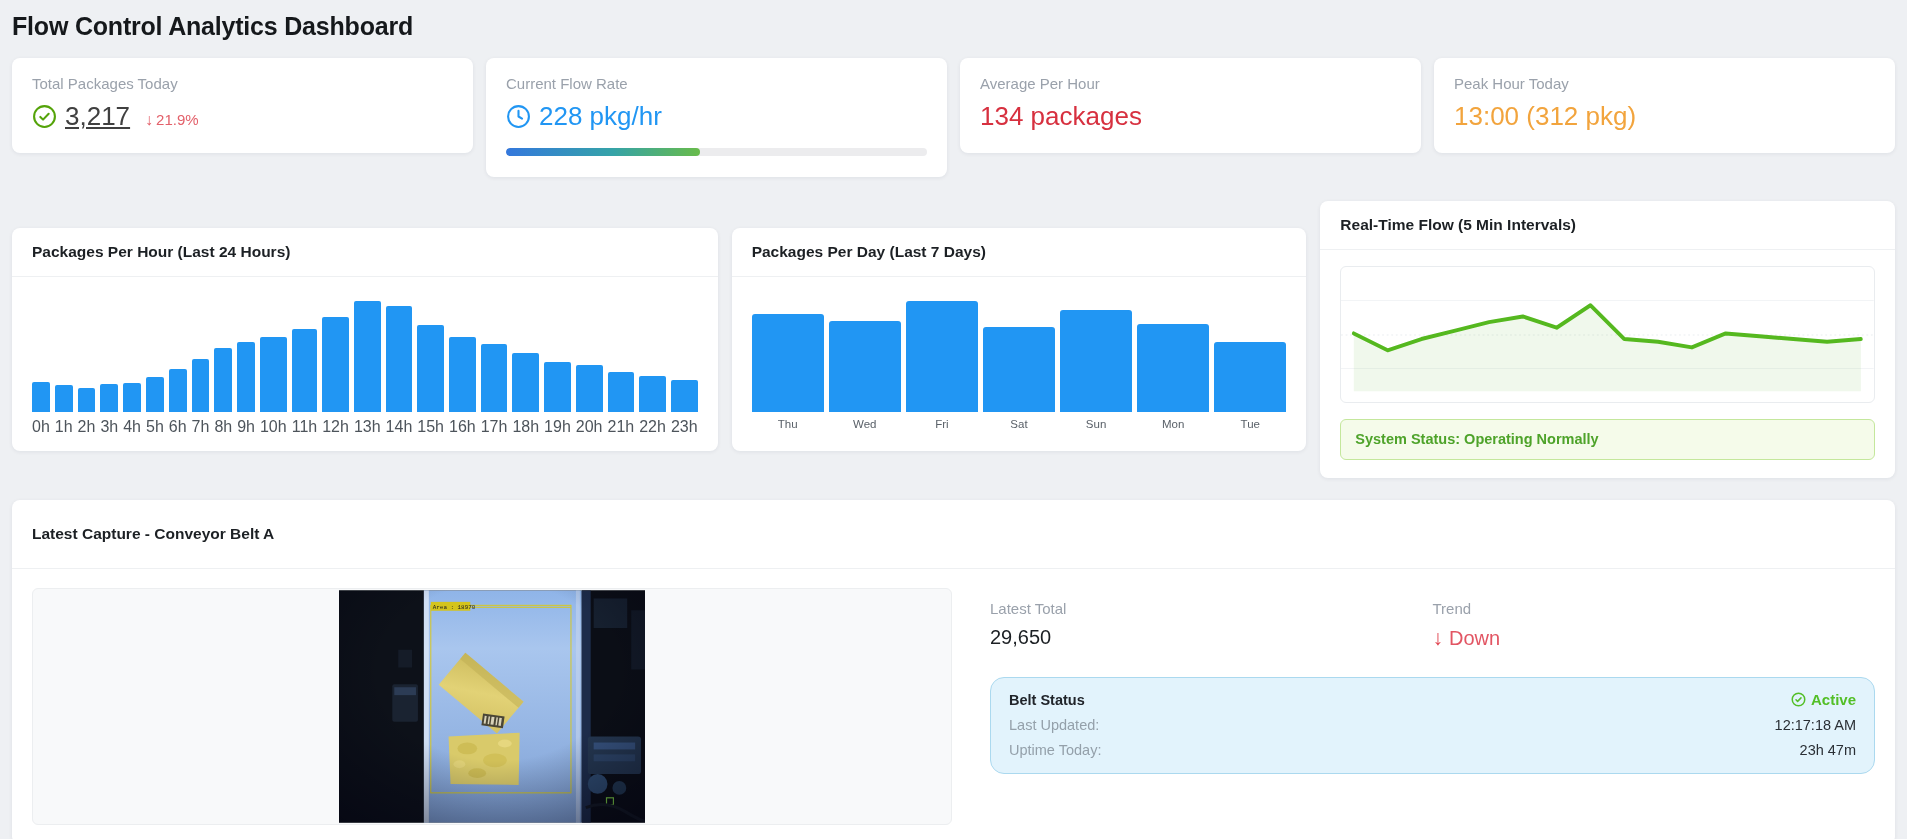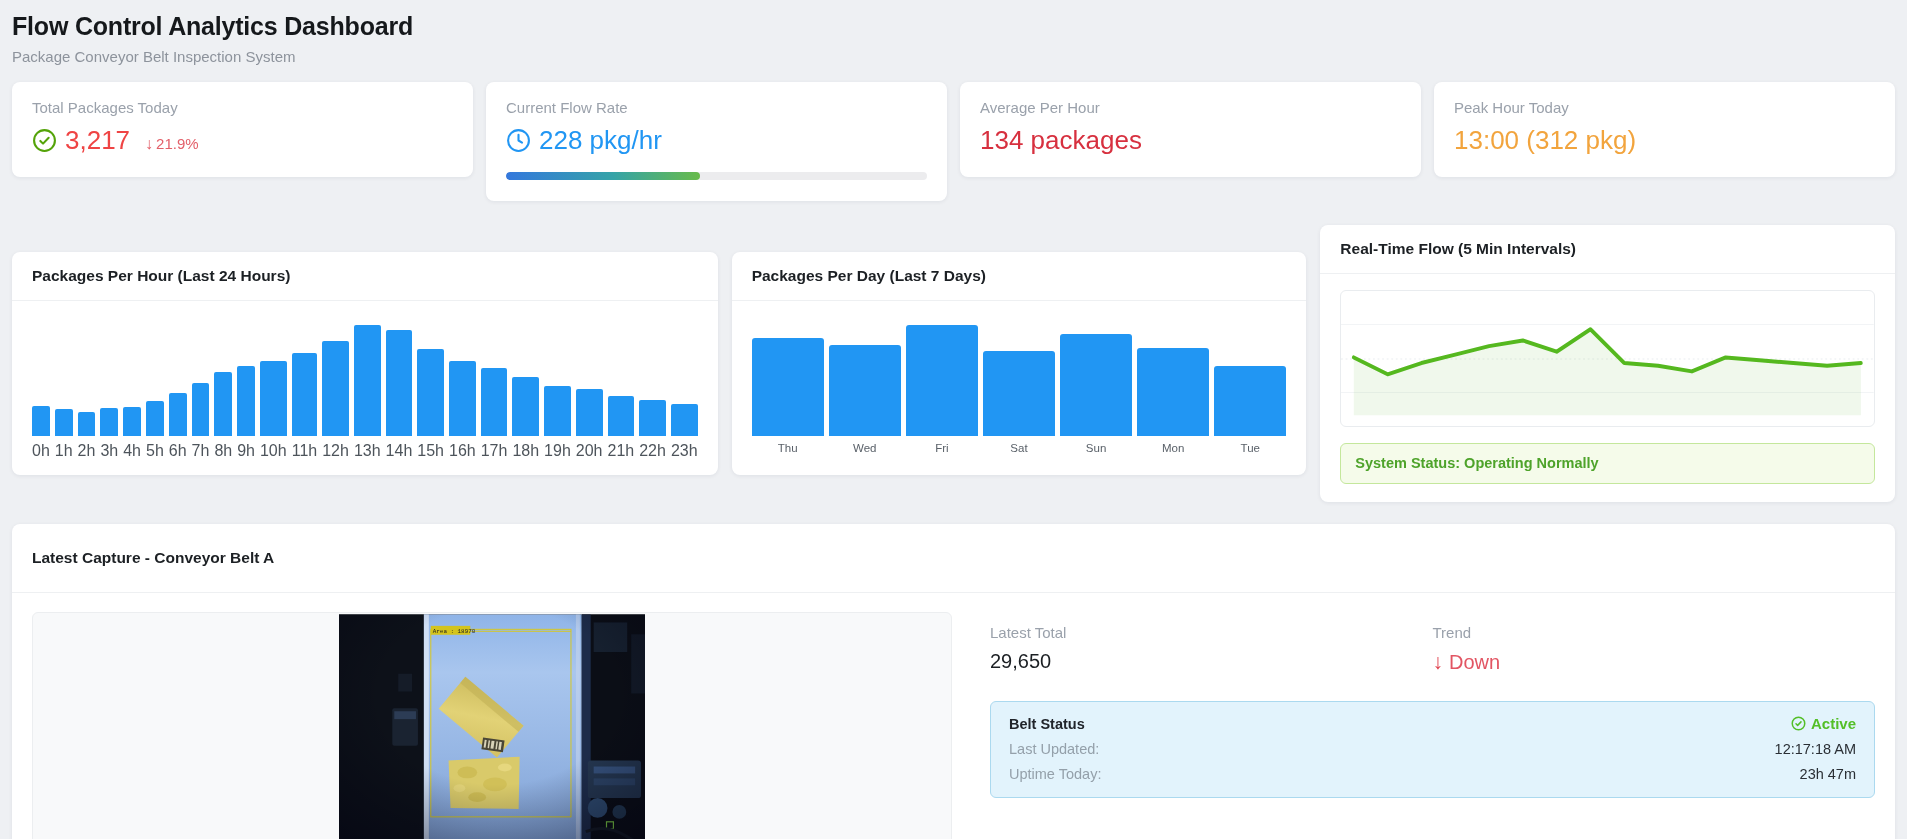--- a/index.html
+++ b/index.html
@@ -13,21 +13,21 @@
 
   
   .hdr-title { font-size:25px; font-weight:700; color:#15181b; letter-spacing:-0.2px; margin-top:2px; }
   .hdr-sub   { font-size:15px; color:#8d939c; margin-top:7px; }
 
   
   .stats-row { display:flex; gap:13px; margin-top:17px; align-items:flex-start; }
   .stat-card { flex:1; background:#fff; border-radius:8px; box-shadow:0 1px 4px rgba(20,30,50,.07); padding:17px 20px 21px; }
   .stat-label { font-size:15px; color:#9aa1ab; }
   .stat-value-row { margin-top:9px; display:flex; align-items:center; gap:8px; font-size:26px; font-weight:400; }
-  .v-green  { color:#ef4444; }
+  .v-green  { color:#404040;text-decoration:underline; }
   .v-blue   { color:#2196f3; }
   .v-red    { color:#d7303f; }
   .v-orange { color:#f2a43d; }
   .delta { display:flex; align-items:center; gap:3px; font-size:15px; color:#e3606a; margin-left:7px; padding-top:6px; }
   .delta .arrow { font-size:16px; }
   .progress-track { margin-top:16px; height:8px; width:100%; background:#ececee; border-radius:4px; overflow:hidden; }
   .progress-fill  { height:100%; border-radius:4px; background:linear-gradient(90deg,#3478dd 0%,#35a3a8 55%,#68bb4a 100%); }
 
   
   .charts-row { display:flex; gap:14px; margin-top:24px; align-items:center; }
@@ -52,37 +52,36 @@
   .capture-body { padding:19px 20px; display:flex; gap:38px; }
   .capture-frame { flex:none; width:920px; height:237px; background:#f8f9fa; border:1px solid #eceef0; border-radius:6px; display:flex; align-items:center; justify-content:center; overflow:hidden; }
   .capture-right { flex:1; padding-top:12px; }
   .capture-stats { display:flex; }
   .cstat { flex:1; }
   .cstat-label { font-size:15px; color:#9aa1ab; }
   .cstat-value { margin-top:9px; font-size:20px; color:#1c2024; }
   .trend-value { color:#e25563; display:flex; align-items:center; gap:6px; }
   .trend-value .arrow { font-weight:700; font-size:21px; color:#e0434f; }
 
-  .belt-panel { margin-top:27px; background:#e2f3fc; border:1px solid #abd9ef; border-radius:6px; padding:13px 18px 15px; }
+  .belt-panel { margin-top:27px; background:#e2f3fc; border:1px solid #abd9ef; border-radius:14px; padding:13px 18px 15px; }
   .belt-row { display:flex; justify-content:space-between; align-items:center; font-size:14.5px; }
   .belt-row + .belt-row { margin-top:9px; }
   .belt-title { font-weight:700; color:#20242a; }
   .belt-active { display:flex; align-items:center; gap:5px; font-weight:700; color:#53bf27; font-size:15px; }
   .belt-label { color:#94a0aa; }
   .belt-value { color:#2a2f35; }
 
   .icon { display:inline-flex; align-items:center; }
 </style>
 </head>
 <body>
 
 <div class="page">
 
   <div class="hdr-title">Flow Control Analytics Dashboard</div>
-  <div class="hdr-sub">Package Conveyor Belt Inspection System</div>
 
   <div class="stats-row">
 
     <div class="stat-card">
       <div class="stat-label">Total Packages Today</div>
       <div class="stat-value-row">
         <span class="icon">
           <svg width="25" height="25" viewBox="0 0 24 24" fill="none" stroke="#54a309" stroke-width="2" stroke-linecap="round" stroke-linejoin="round">
               <circle cx="12" cy="12" r="10"></circle>
               <path d="M8 12.4l2.6 2.6L16 9.4"></path>

